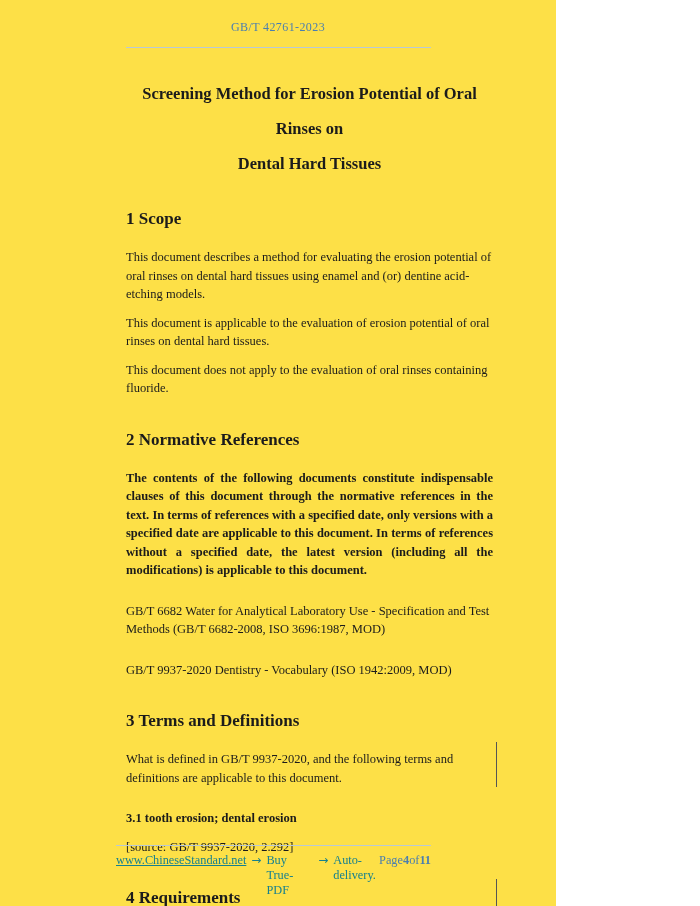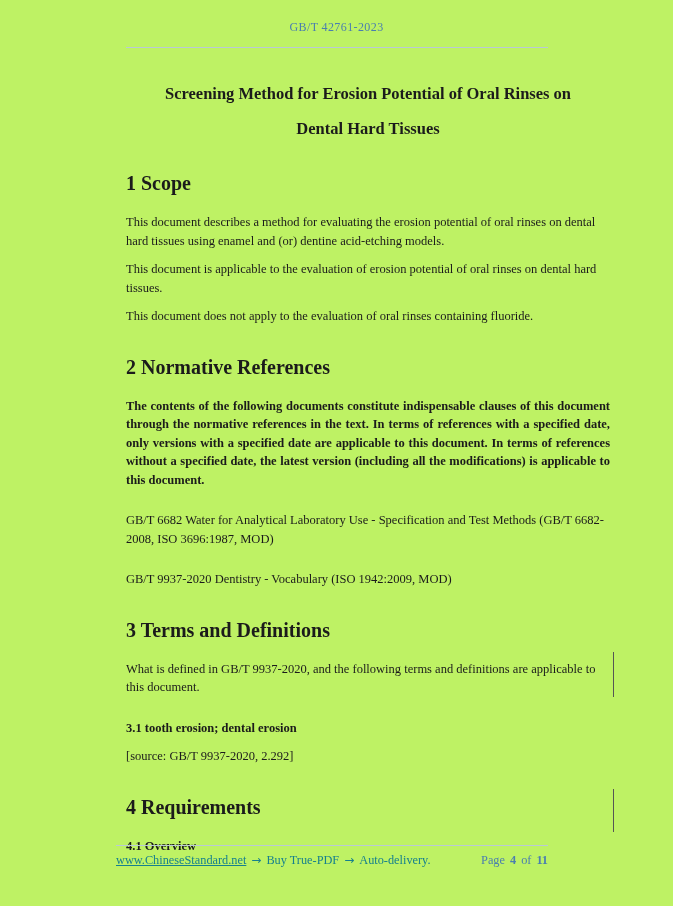--- a/index.html
+++ b/index.html
@@ -5,42 +5,42 @@
   :root{
     --header-blue:#4a7eb0;
     --footer-teal:#16808e;
     --rule-gray:#b9c9d5;
     --changebar-gray:#555555;
     --text-black:#1b1b1b;
   }
   *{margin:0;padding:0;box-sizing:border-box;}
   html,body{background:#ffffff;}
   body{width:700px;margin:0 auto;font-family:"Liberation Serif","DejaVu Serif",serif;color:var(--text-black);}
-  .page{position:relative;width:673px;height:906px;background:#bef264;overflow:hidden;}
+  .page{position:relative;width:556px;height:906px;background:#fde047;overflow:hidden;}
   .doc-header{padding-top:20px;}
   .doc-number{font-size:12px;letter-spacing:.4px;text-align:center;color:var(--header-blue);}
   .header-rule{margin:12px 125px 0 126px;border-top:1px solid var(--rule-gray);height:0;}
   .content{display:flex;flex-direction:column;padding:0 63px 0 126px;font-size:12.5px;line-height:18.5px;}
   .title{margin-top:28px;text-align:center;font-weight:bold;font-size:16.5px;line-height:35px;}
-  h2{font-size:20px;line-height:21px;font-weight:bold;}
+  h2{font-size:17px;line-height:21px;font-weight:bold;}
   h3{font-size:12.5px;line-height:18.5px;font-weight:bold;}
   p{font-size:12.5px;line-height:18.5px;}
   .just{text-align:justify;font-weight:bold;}
   .mt27{margin-top:27px;} .mt19{margin-top:19px;} .mt17{margin-top:31px;}
   .mt14{margin-top:14px;} .mt10{margin-top:10px;} .mt8{margin-top:22px;}
   .changebar{position:relative;}
   .changebar::after{content:"";position:absolute;right:-4px;top:-8px;bottom:0;width:1.5px;background:var(--changebar-gray);}
   .changebar-tall{position:relative;}
   .changebar-tall::after{content:"";position:absolute;right:-4px;top:-8px;bottom:-14px;width:1.5px;background:var(--changebar-gray);}
   .footer{position:absolute;left:116px;right:125px;top:845px;border-top:1px solid var(--rule-gray);
           padding-top:7px;display:flex;justify-content:space-between;align-items:baseline;font-size:12.3px;}
   .footer-left{color:var(--footer-teal);display:flex;align-items:baseline;gap:5px;}
   .site-link{color:var(--footer-teal);text-decoration:underline;cursor:pointer;}
   .arrow{font-family:"DejaVu Sans",sans-serif;font-size:12px;}
-  .footer-right{color:var(--header-blue);display:flex;align-items:baseline;gap:5px;}
+  .footer-right{color:var(--header-blue);display:flex;align-items:baseline;}
   .footer-right .num{font-weight:bold;}
 </style>
 </head>
 <body>
 
 <div class="page">
 
   <div class="doc-header">
     <div class="doc-number">GB/T 42761-2023</div>
     <div class="header-rule"></div>

